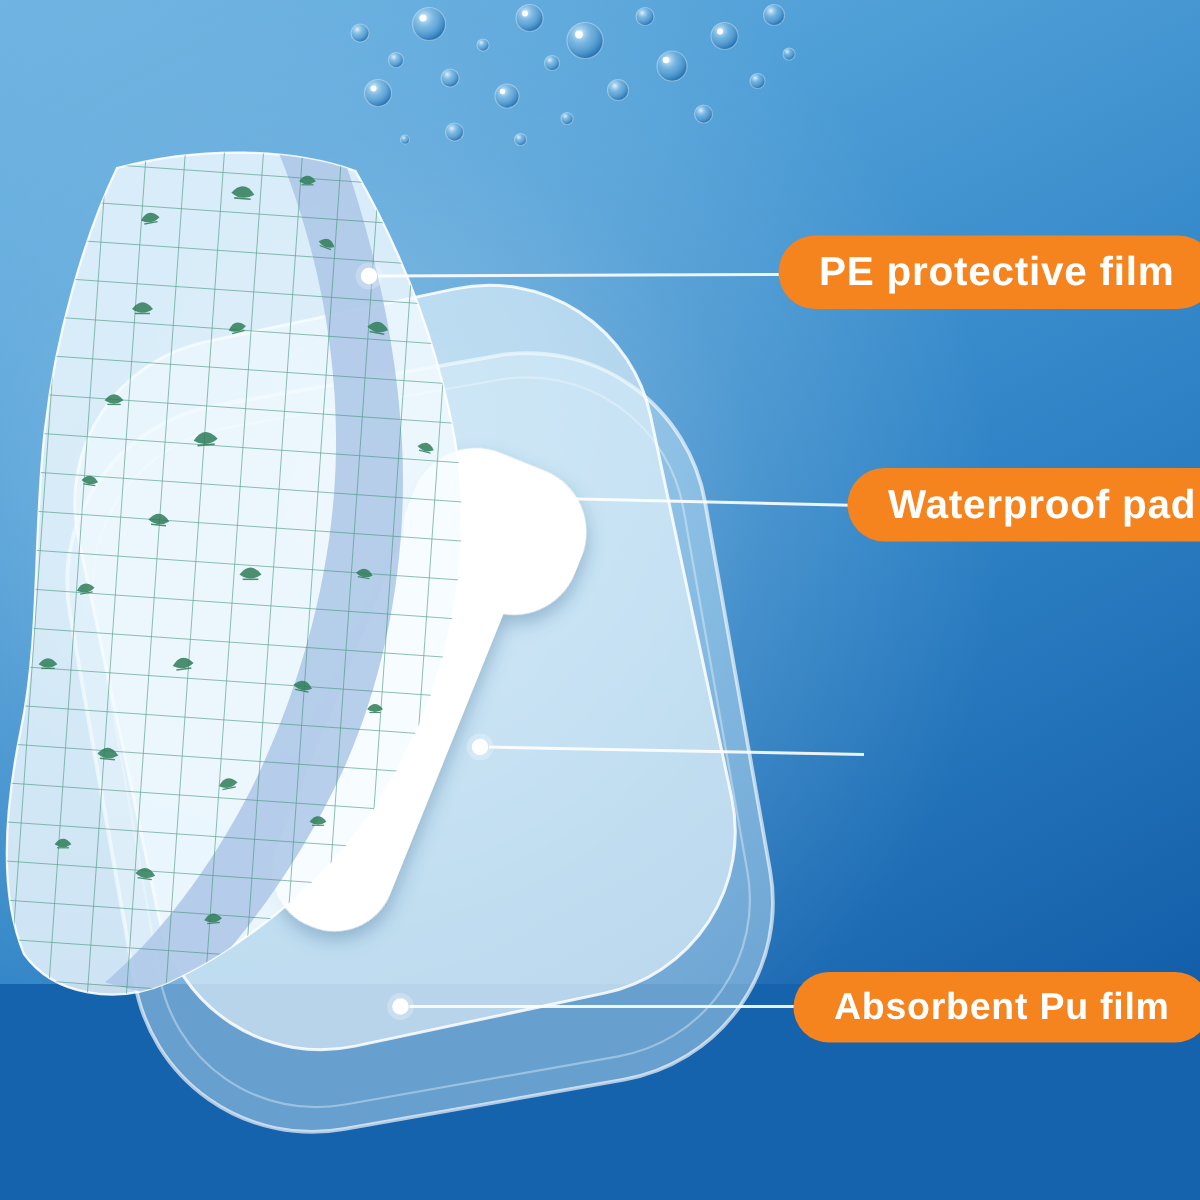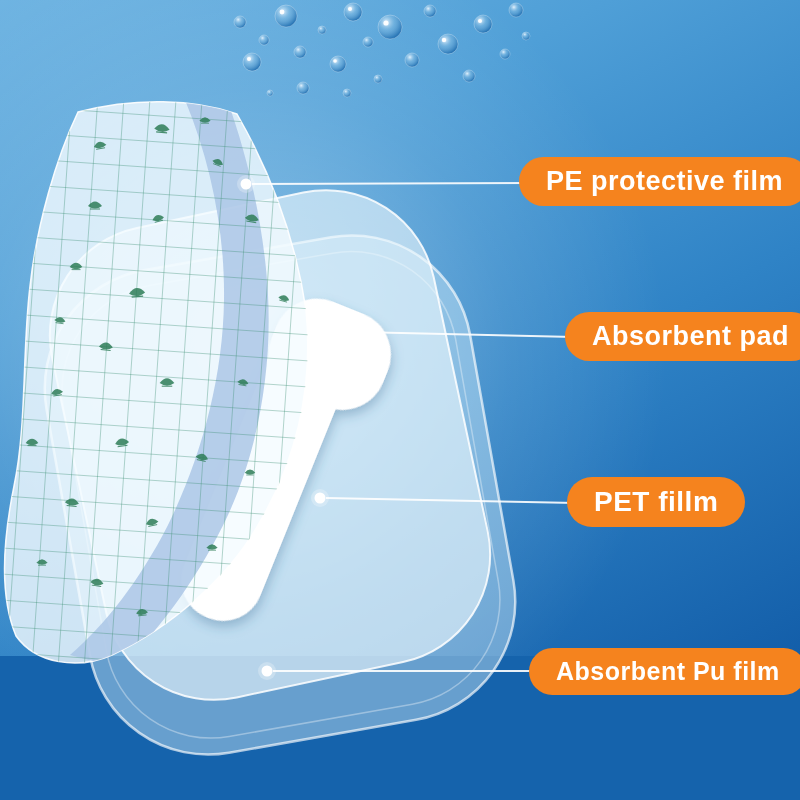--- a/index.html
+++ b/index.html
@@ -148,22 +148,19 @@
       <circle cx="320" cy="498" r="5.5" fill="#ffffff"></circle>
       <circle cx="267" cy="671" r="9" fill="rgba(255,255,255,0.25)"></circle>
       <circle cx="267" cy="671" r="5.5" fill="#ffffff"></circle>
     </g>
   </svg>
 
   <div class="pill" id="pill-0">
     <span>PE protective film</span>
   </div>
   <div class="pill" id="pill-1">
-    <span>Absorbent pad</span>
-  </div>
-  <div class="pill" id="pill-2">
-    <span>PET fillm</span>
+    <span>Waterproof pad</span>
   </div>
   <div class="pill" id="pill-3">
     <span>Absorbent Pu film</span>
   </div>
 
 </div>
 
 </body></html>

